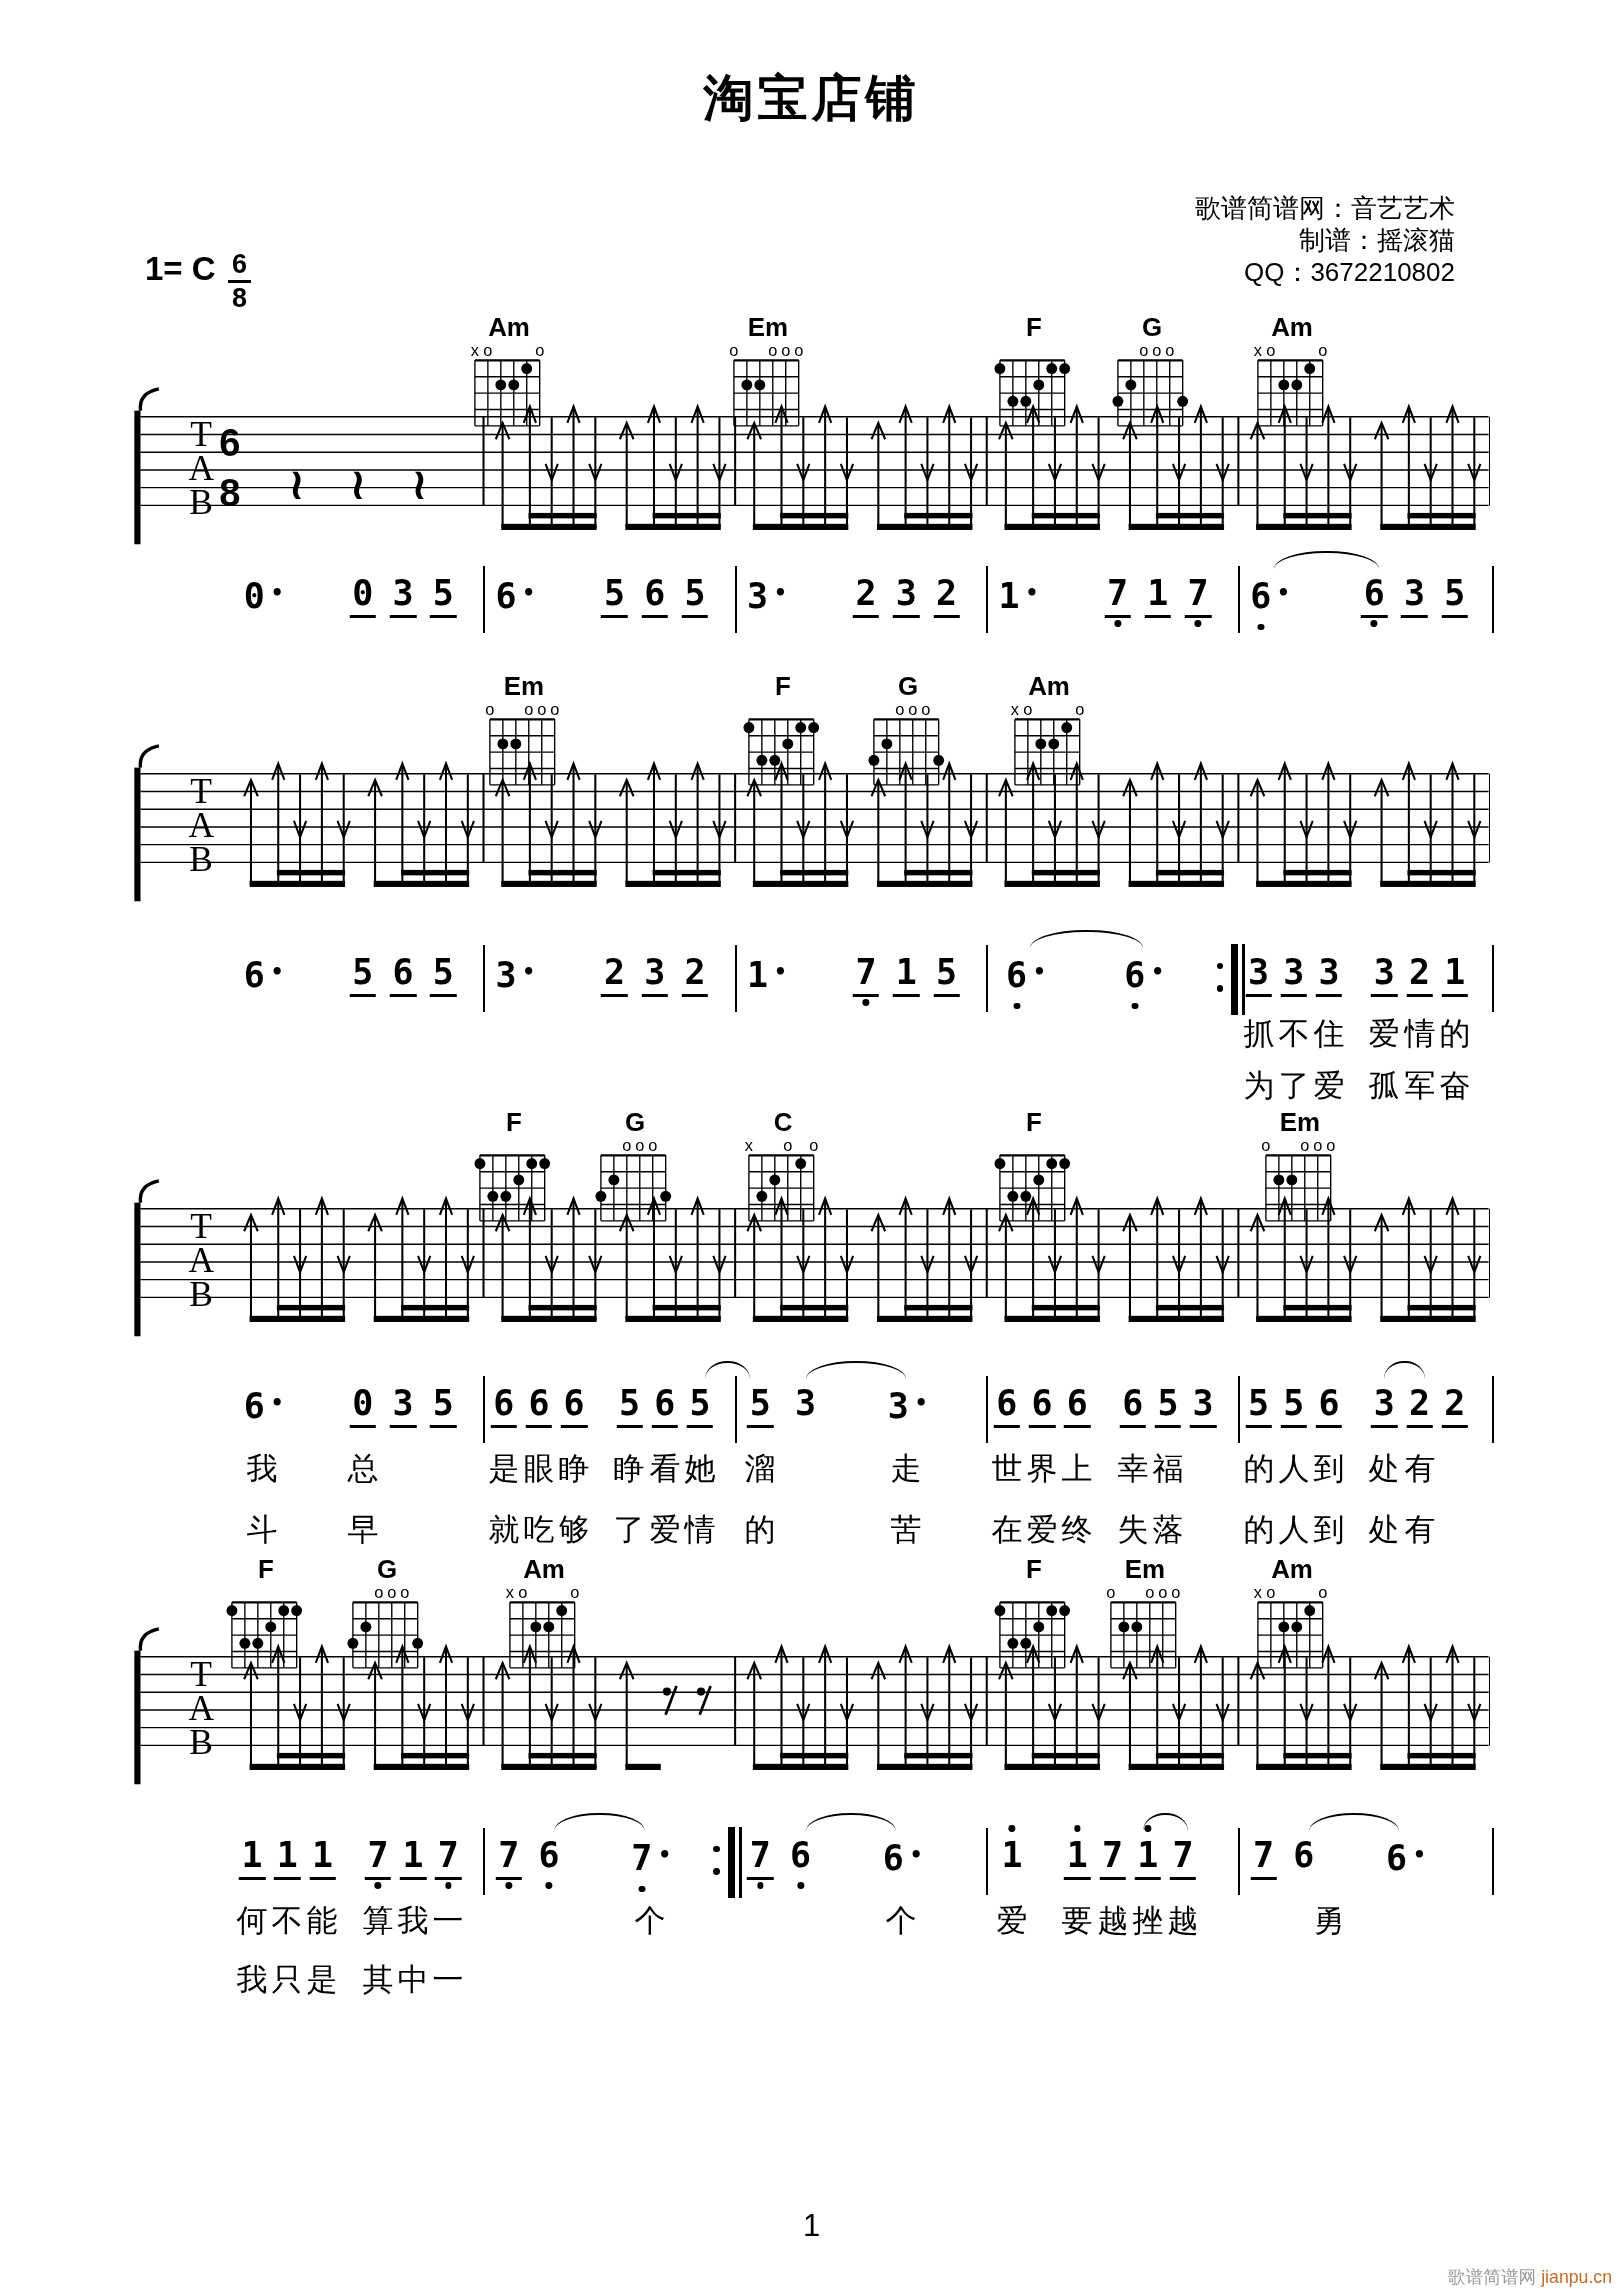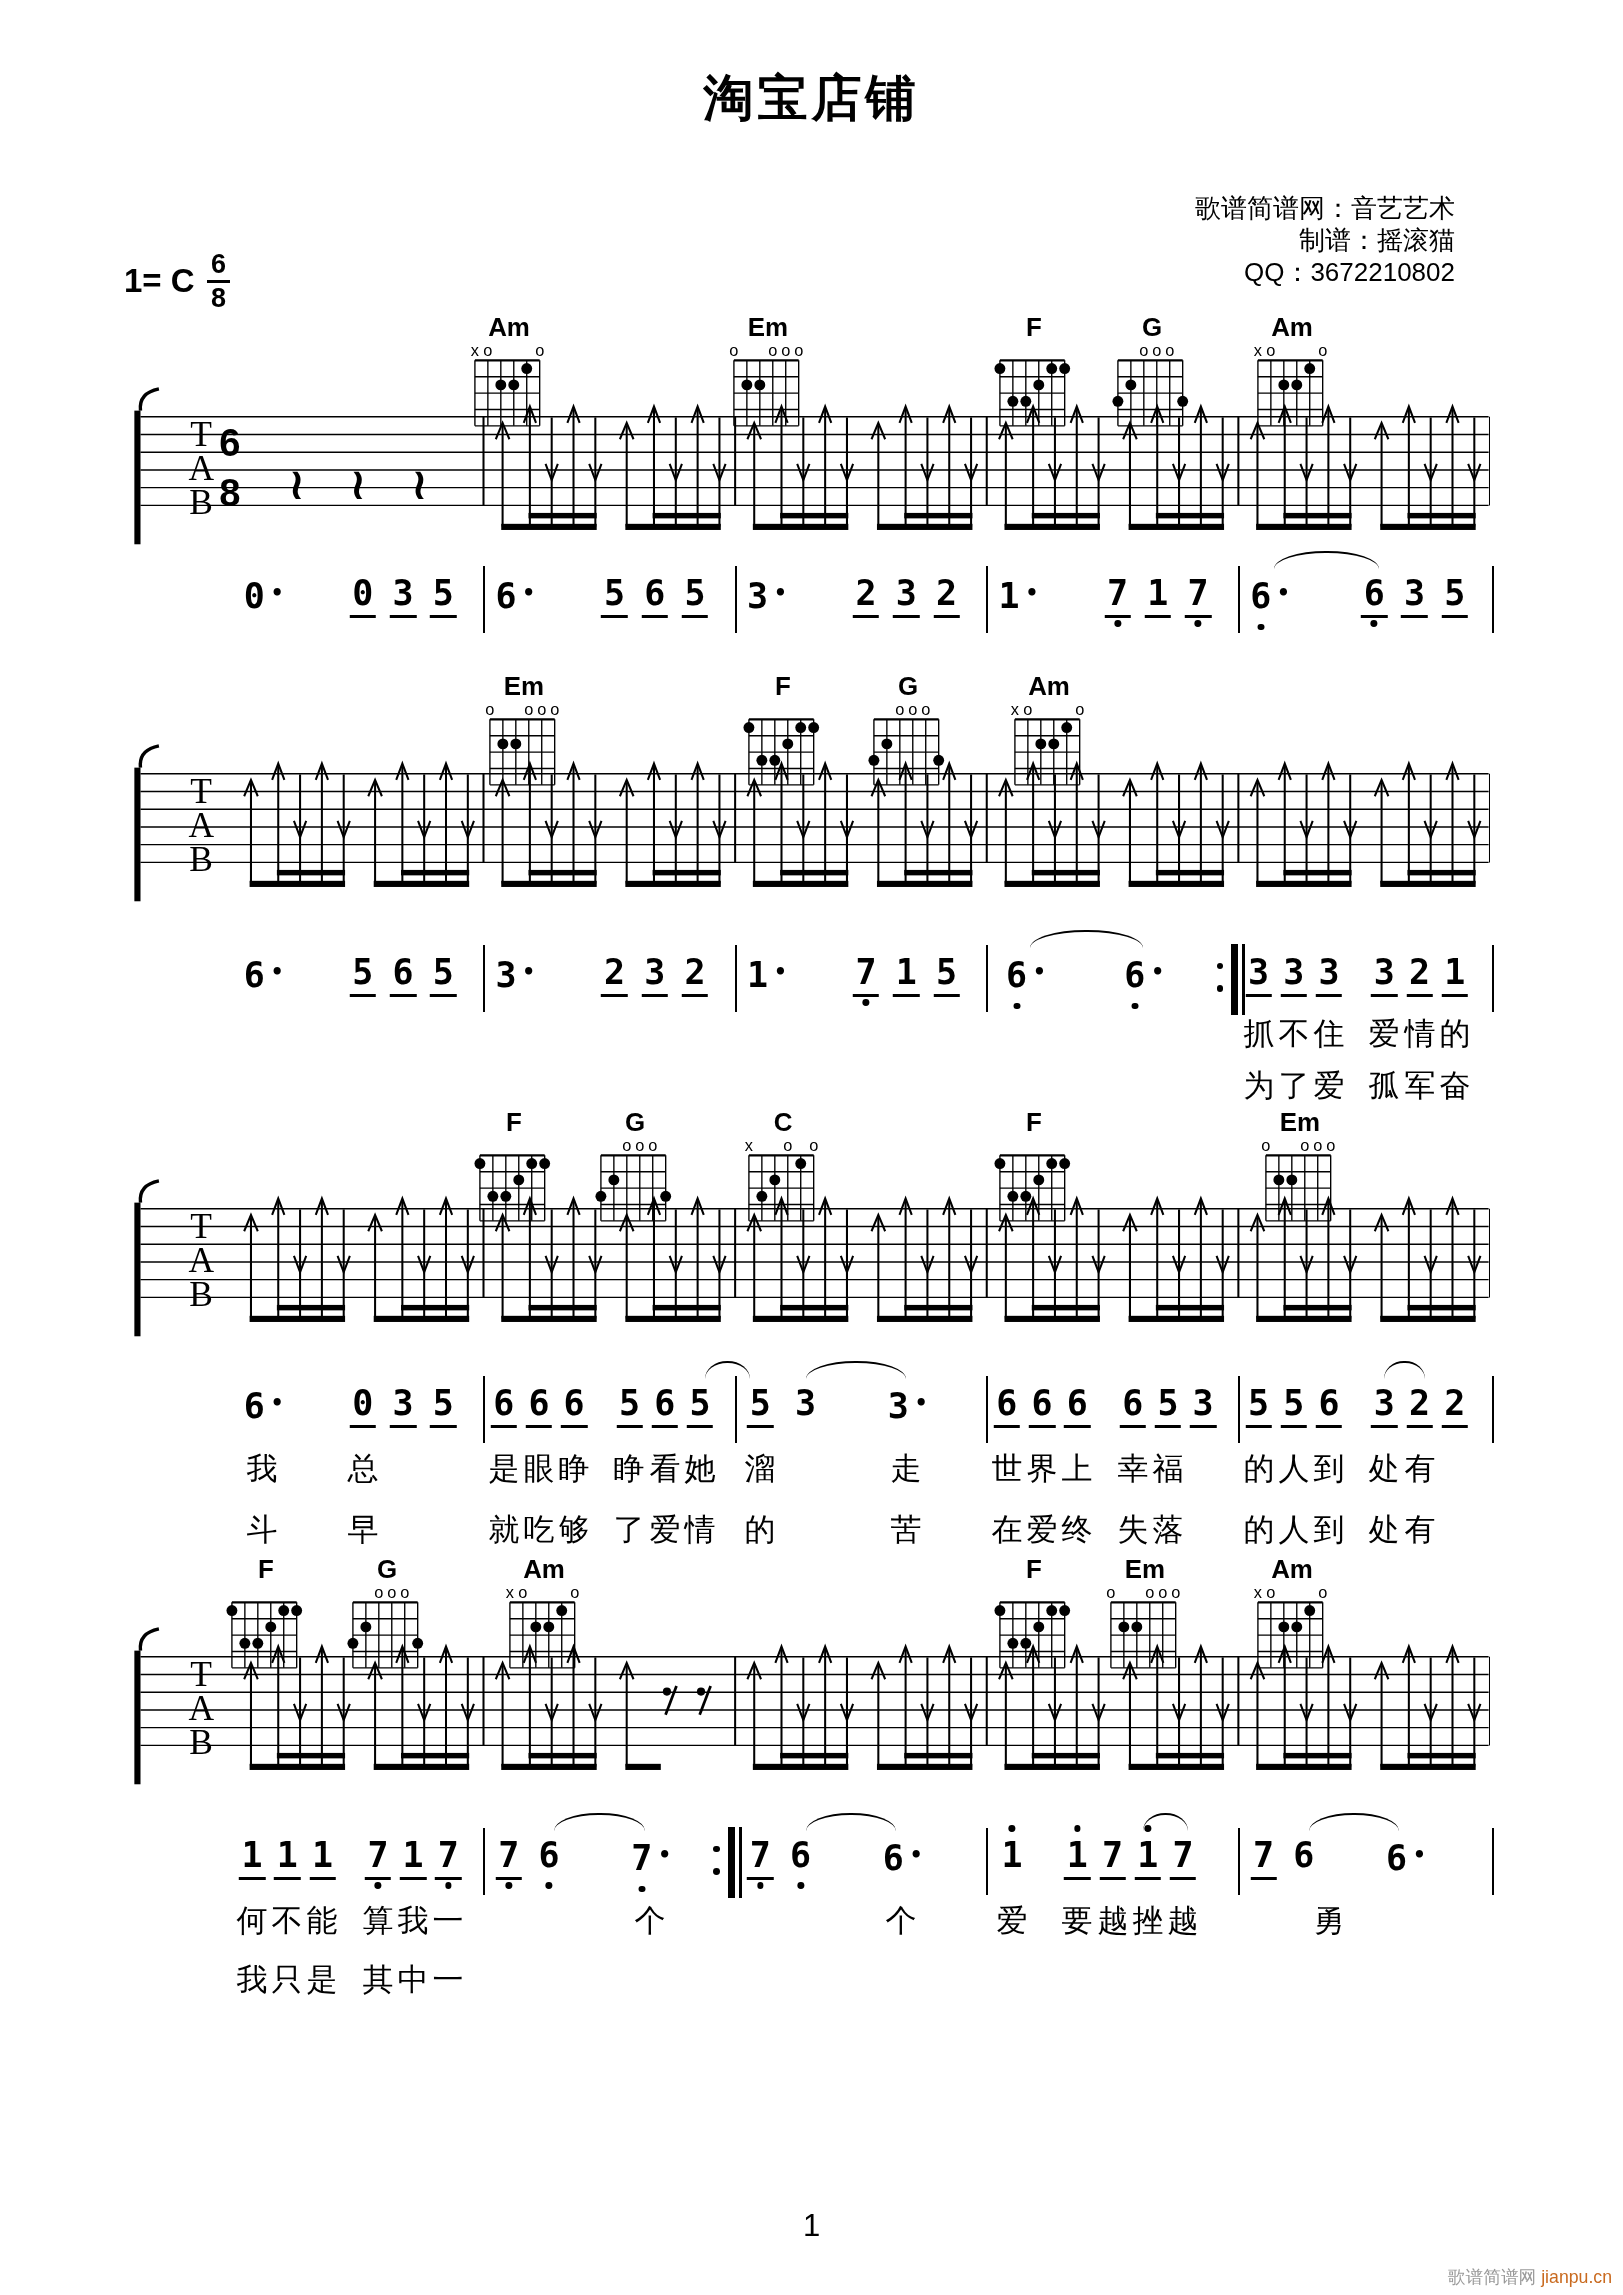--- a/index.html
+++ b/index.html
@@ -4,21 +4,21 @@
 <style>
   html,body{margin:0;padding:0;background:#777;}
   .page{position:relative;width:1623px;height:2295px;background:#ffffff;
         font-family:"Liberation Sans",sans-serif;color:#000;overflow:hidden;margin:0 auto;}
   .title{position:absolute;top:65px;left:0;width:100%;text-align:center;
          font-size:50px;font-weight:700;letter-spacing:4.1px;}
   .artist{position:absolute;top:145px;left:0;width:100%;text-align:center;
           font-size:31px;font-weight:500;letter-spacing:2.7px;}
   .infoblock{position:absolute;top:192px;right:168px;text-align:right;
              font-size:26px;line-height:32px;font-weight:500;}
-  .keysig{position:absolute;left:124px;top:250px;display:flex;align-items:center;gap:12.3px;
+  .keysig{position:absolute;left:145px;top:250px;display:flex;align-items:flex-start;gap:12.3px;
           font-size:33px;font-weight:700;}
   .frac{display:inline-flex;flex-direction:column;align-items:center;
         font-size:27px;line-height:29px;font-weight:700;}
   .frac .fbar{width:23px;height:3.4px;background:#000;margin:0.7px 0;}
   .sys{position:absolute;left:0;top:0;width:100%;height:100%;pointer-events:none;}
   .chord{position:absolute;}
   .tabwrap{position:absolute;left:133px;}
   
   .nrow{position:absolute;left:232px;width:1258px;height:75px;display:flex;}
   .mea{position:relative;flex:1;}

